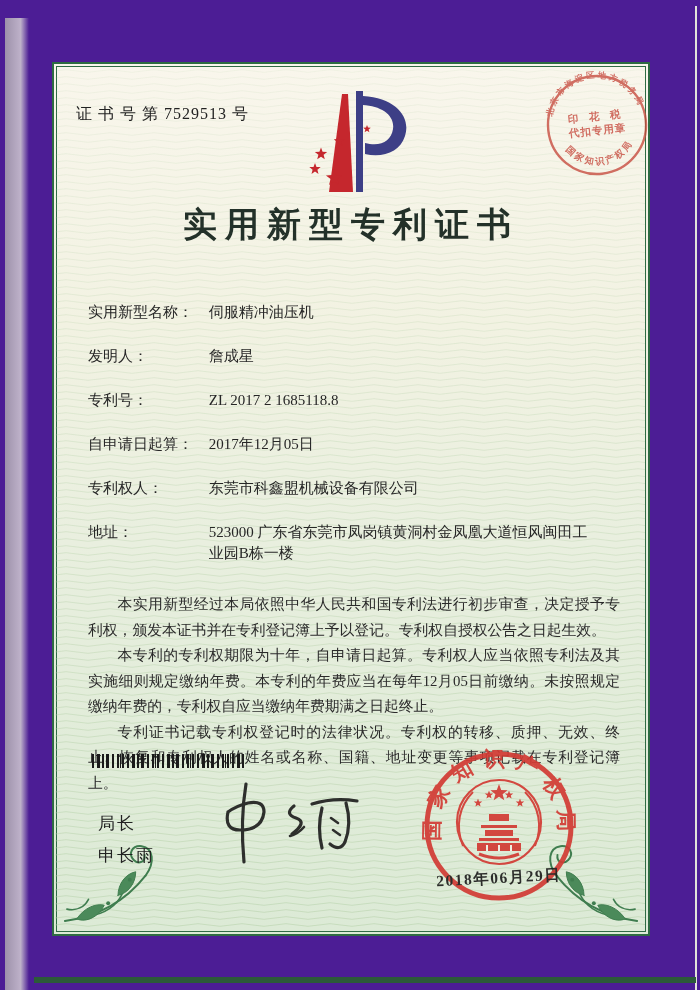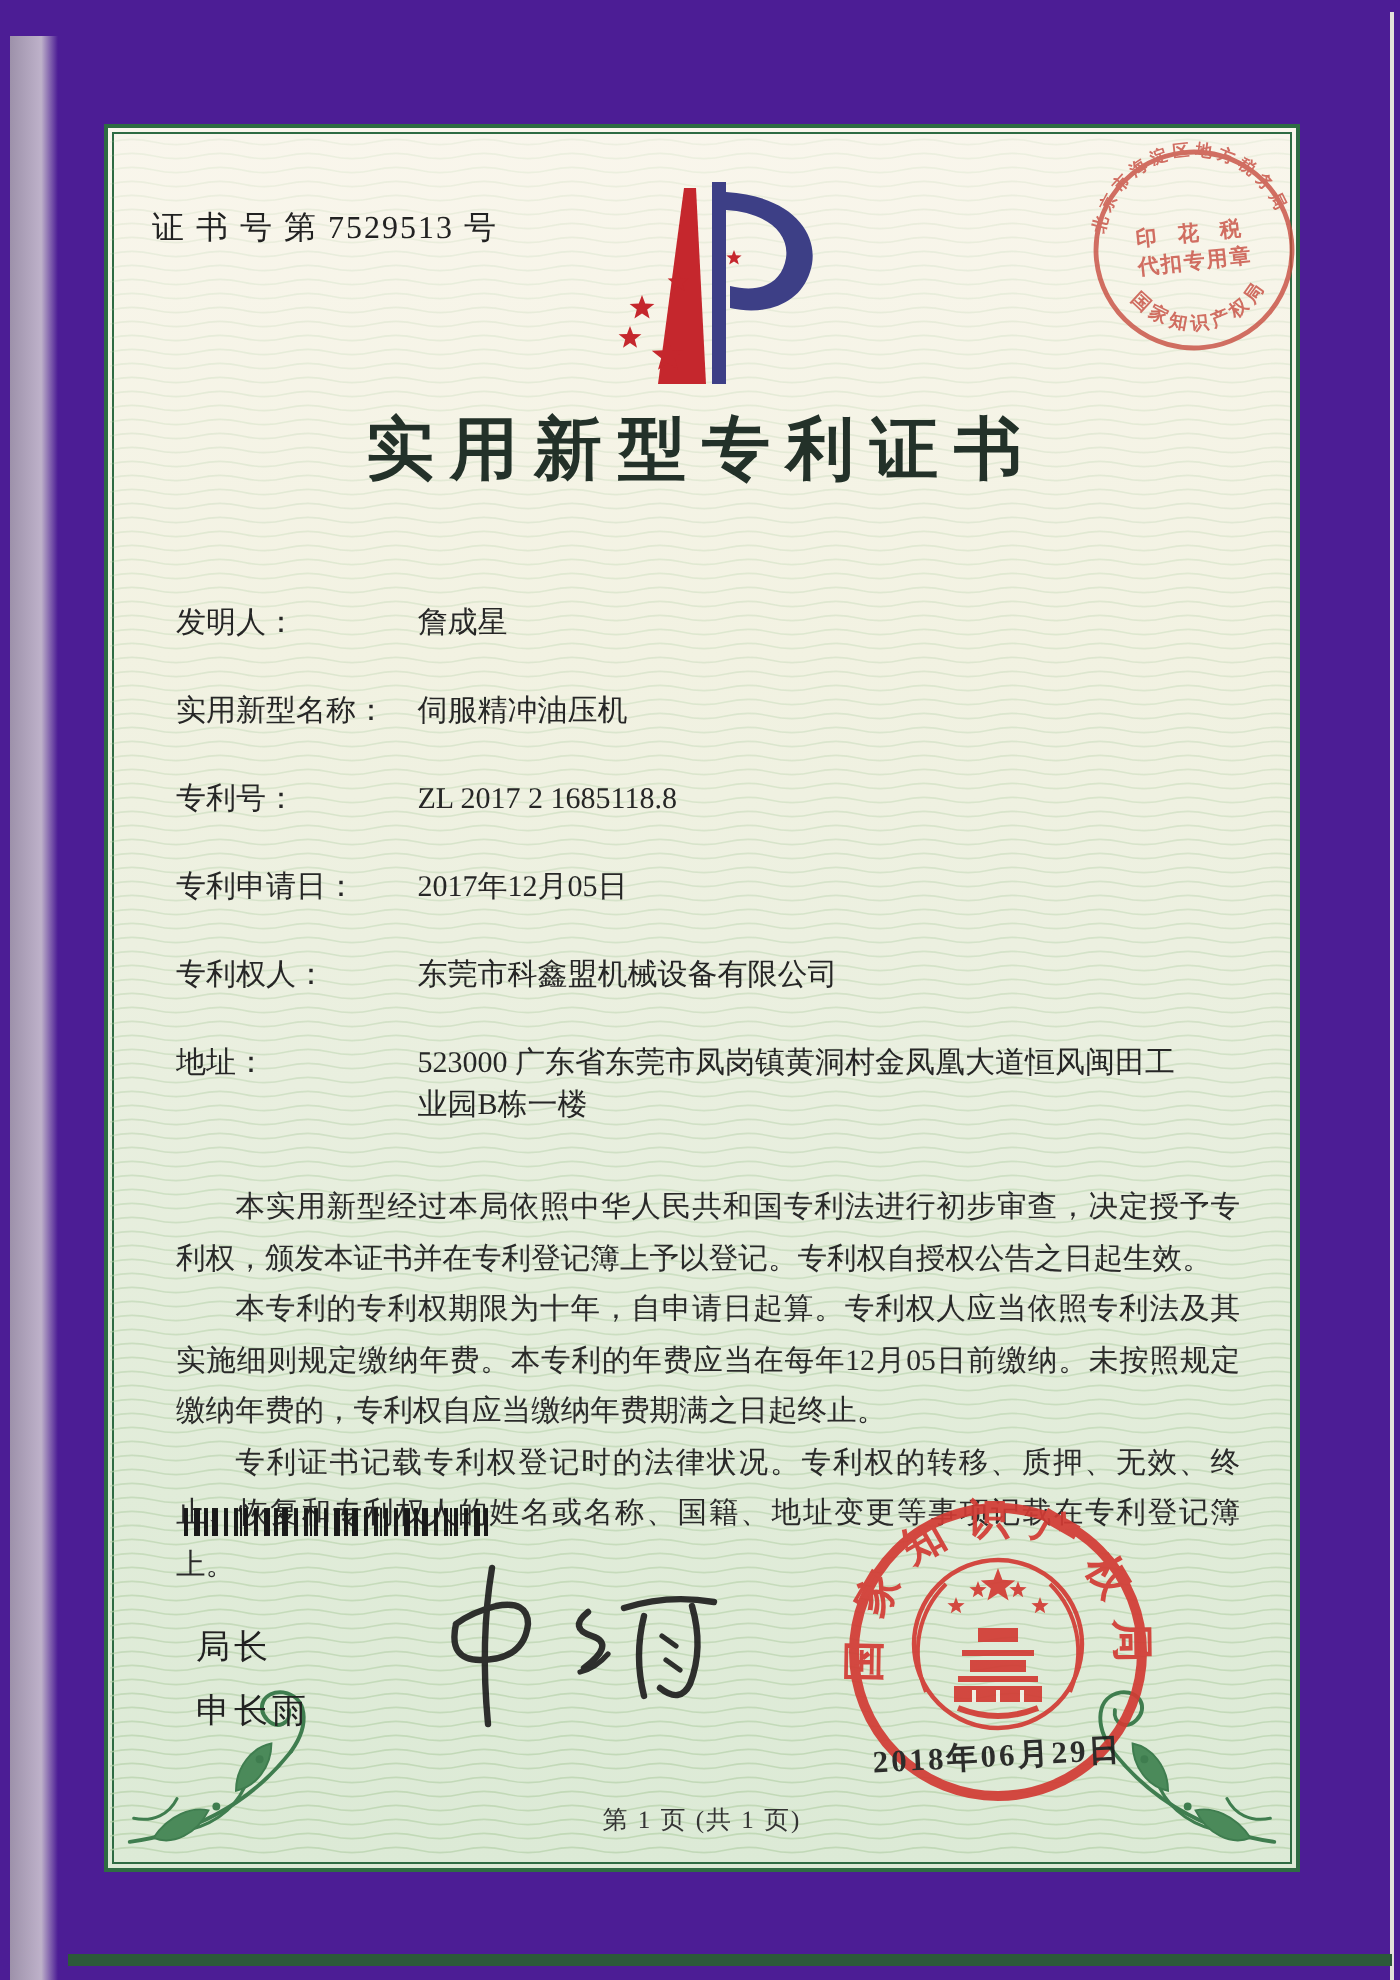--- a/index.html
+++ b/index.html
@@ -221,33 +221,33 @@
         <polygon points="42.0,59.5 43.6,63.8 48.2,64.0 44.6,66.8 45.8,71.3 42.0,68.7 38.2,71.3 39.4,66.8 35.8,64.0 40.4,63.8"></polygon>
         <polygon points="36.0,75.0 37.5,79.0 41.7,79.1 38.4,81.8 39.5,85.9 36.0,83.5 32.5,85.9 33.6,81.8 30.3,79.1 34.5,79.0"></polygon>
         <polygon points="55.0,81.5 57.1,87.1 63.1,87.4 58.4,91.1 60.0,96.9 55.0,93.6 50.0,96.9 51.6,91.1 46.9,87.4 52.9,87.1"></polygon>
       </g>
     </svg>
 
     <div class="title">实用新型专利证书</div>
 
     <div class="fields">
       <div class="frow">
+        <span class="flabel">实用新型名称：</span>
+        <span class="fvalue">伺服精冲油压机</span>
+      </div>
+      <div class="frow">
         <span class="flabel">发明人：</span>
         <span class="fvalue">詹成星</span>
       </div>
       <div class="frow">
-        <span class="flabel">实用新型名称：</span>
-        <span class="fvalue">伺服精冲油压机</span>
-      </div>
-      <div class="frow">
         <span class="flabel">专利号：</span>
         <span class="fvalue">ZL 2017 2 1685118.8</span>
       </div>
       <div class="frow">
-        <span class="flabel">专利申请日：</span>
+        <span class="flabel">自申请日起算：</span>
         <span class="fvalue">2017年12月05日</span>
       </div>
       <div class="frow">
         <span class="flabel">专利权人：</span>
         <span class="fvalue">东莞市科鑫盟机械设备有限公司</span>
       </div>
       <div class="frow addr">
         <span class="flabel">地址：</span>
         <span class="fvalue addr">523000 广东省东莞市凤岗镇黄洞村金凤凰大道恒风闽田工业园B栋一楼</span>
       </div>
@@ -325,15 +325,14 @@
           <textPath href="#taxTop" startOffset="50%" text-anchor="middle">北京市海淀区地方税务局</textPath>
         </text>
         <text x="55" y="50" font-size="10.5" fill="#c64a3e" text-anchor="middle" letter-spacing="4" font-weight="bold">印 花 税</text>
         <text x="55" y="64" font-size="10.5" fill="#c64a3e" text-anchor="middle" letter-spacing="1" font-weight="bold">代扣专用章</text>
         <text font-size="9.2" fill="#c64a3e" letter-spacing="2.2" font-weight="bold">
           <textPath href="#taxBot" startOffset="50%" text-anchor="middle">国家知识产权局</textPath>
         </text>
       </g>
     </svg>
 
-    <div class="pagefoot">第 1 页 (共 1 页)</div>
   </div>
 </div>
 
 </body></html>

